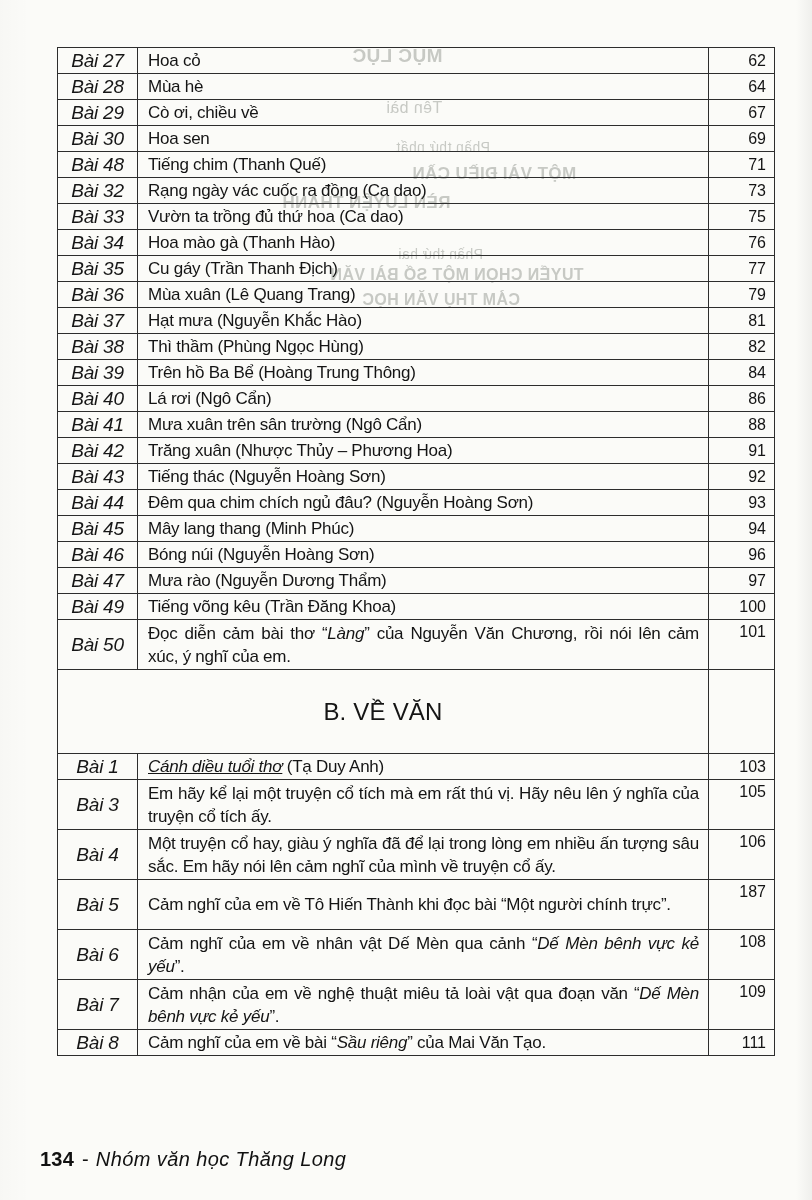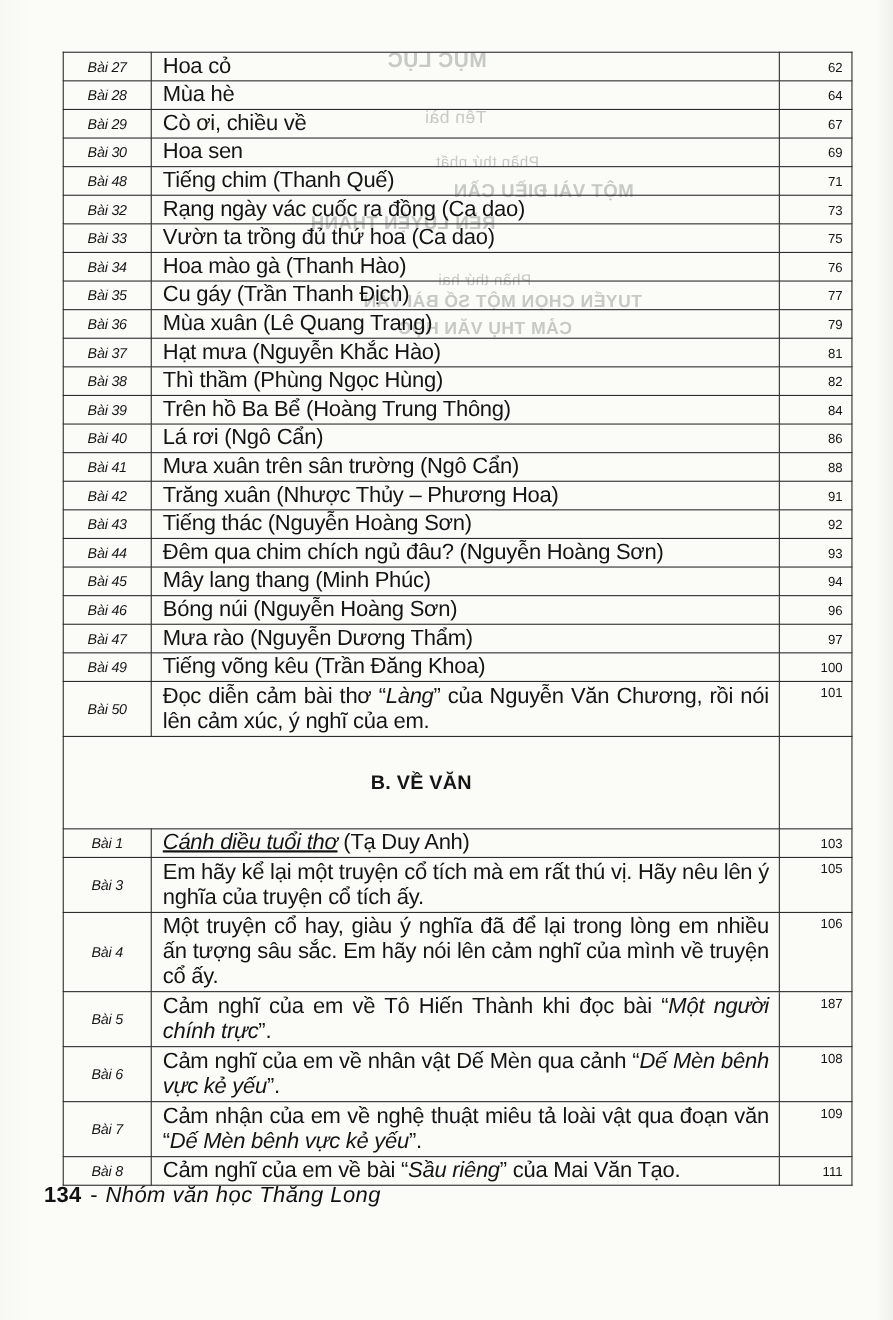--- a/index.html
+++ b/index.html
@@ -45,58 +45,58 @@
     border: 1.6px solid #2d2d2d;
     overflow: hidden;
   }
   col.w-no { width: 80px; }
   col.w-title { width: 571px; }
   col.w-page { width: 66px; }
   td.c-no {
     font-style: italic;
     text-align: center;
     vertical-align: middle;
-    font-size: 13px;
+    font-size: 19px;
     letter-spacing: -0.2px;
     color: #161616;
   }
   td.c-title {
     padding: 1px 9px 1px 10px;
-    font-size: 20px;
+    font-size: 17px;
     line-height: 23px;
     letter-spacing: -0.25px;
     color: #141414;
     vertical-align: middle;
     margin-top: 44px;
   }
   tr.double td.c-title { text-align: justify; vertical-align: middle; }
   td.c-page {
     text-align: right;
     padding-right: 8px;
-    font-size: 12px;
+    font-size: 16px;
     color: #141414;
     vertical-align: middle;
     margin-left: 28px;
   }
   tr.single { height: 26px; }
   tr.double { height: 50px; }
   tr.double td.c-page { vertical-align: top; padding-top: 3px; padding-left: 25px; }
   tr.secthead { height: 84px; }
   td.sect-label {
     text-align: center;
     vertical-align: middle;
-    font-weight: bold;
-    font-size: 18px;
+    font-weight: normal;
+    font-size: 24px;
     letter-spacing: 0.2px;
     color: #151515;
   }
   
   .footer {
     position: absolute;
-    left: 40px; top: 1076px;
+    left: 40px; top: 1148px;
     font-size: 20px;
     color: #111;
     letter-spacing: 0.2px;
   }
   .footer .num { font-weight: bold; }
   .footer .sep { margin: 0 7px 0 8px; }
   .footer .rest { font-style: italic; letter-spacing: 0.4px; }
 </style>
 </head>
 <body>
@@ -250,21 +250,21 @@
           <td class="c-title">Em hãy kể lại một truyện cổ tích mà em rất thú vị. Hãy nêu lên ý nghĩa của truyện cổ tích ấy.</td>
           <td class="c-page">105</td>
         </tr>
         <tr class="double">
           <td class="c-no">Bài 4</td>
           <td class="c-title">Một truyện cổ hay, giàu ý nghĩa đã để lại trong lòng em nhiều ấn tượng sâu sắc. Em hãy nói lên cảm nghĩ của mình về truyện cổ ấy.</td>
           <td class="c-page">106</td>
         </tr>
         <tr class="double">
           <td class="c-no">Bài 5</td>
-          <td class="c-title"><span>Cảm nghĩ của em về Tô Hiến Thành khi đọc bài “</span><span style="font-style: italic;">Một người chính trực</span><span>”.</span></td>
+          <td class="c-title"><span>Cảm nghĩ của em về Tô Hiến Thành khi đọc bài “</span><span style="">Một người chính trực</span><span>”.</span></td>
           <td class="c-page">187</td>
         </tr>
         <tr class="double">
           <td class="c-no">Bài 6</td>
           <td class="c-title"><span>Cảm nghĩ của em về nhân vật Dế Mèn qua cảnh “</span><span style="font-style: italic;">Dế Mèn bênh vực kẻ yếu</span><span>”.</span></td>
           <td class="c-page">108</td>
         </tr>
         <tr class="double">
           <td class="c-no">Bài 7</td>
           <td class="c-title"><span>Cảm nhận của em về nghệ thuật miêu tả loài vật qua đoạn văn “</span><span style="font-style: italic;">Dế Mèn bênh vực kẻ yếu</span><span>”.</span></td>

